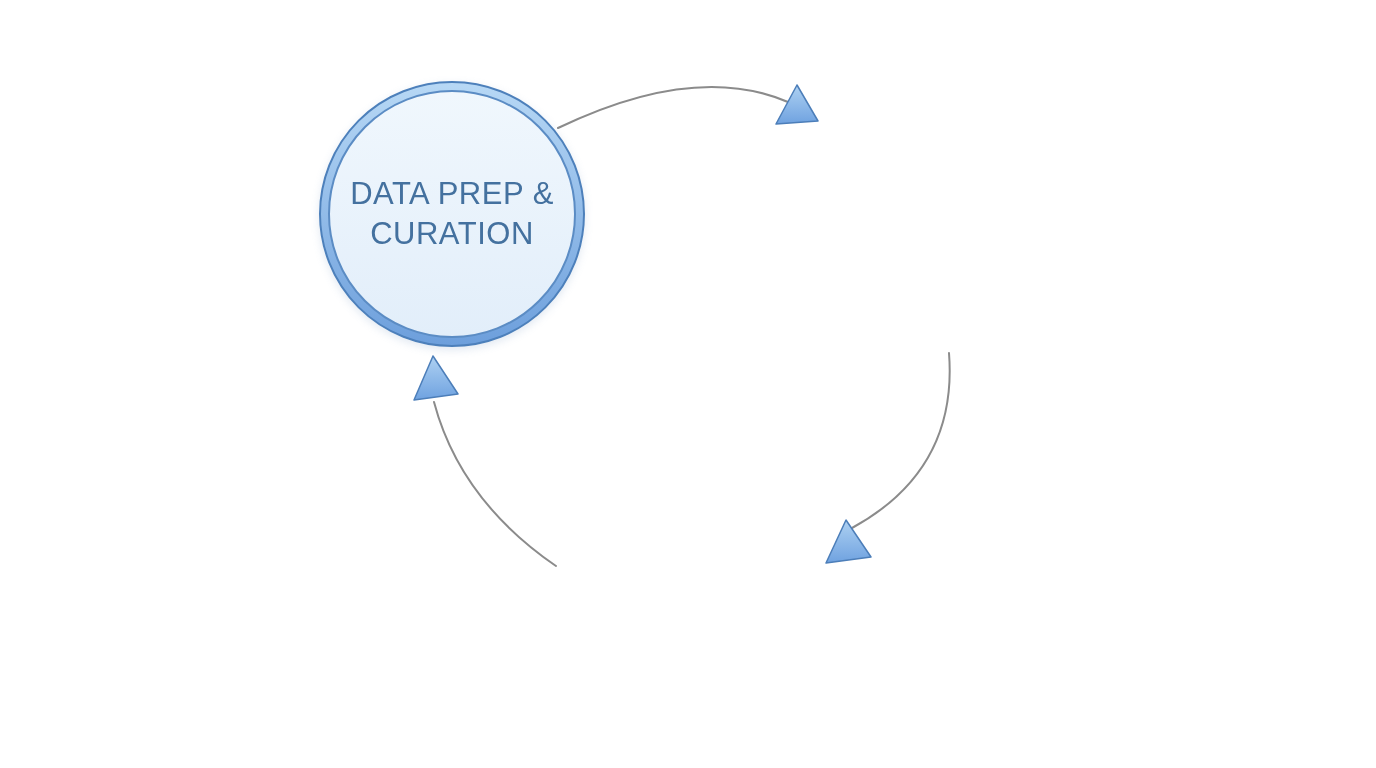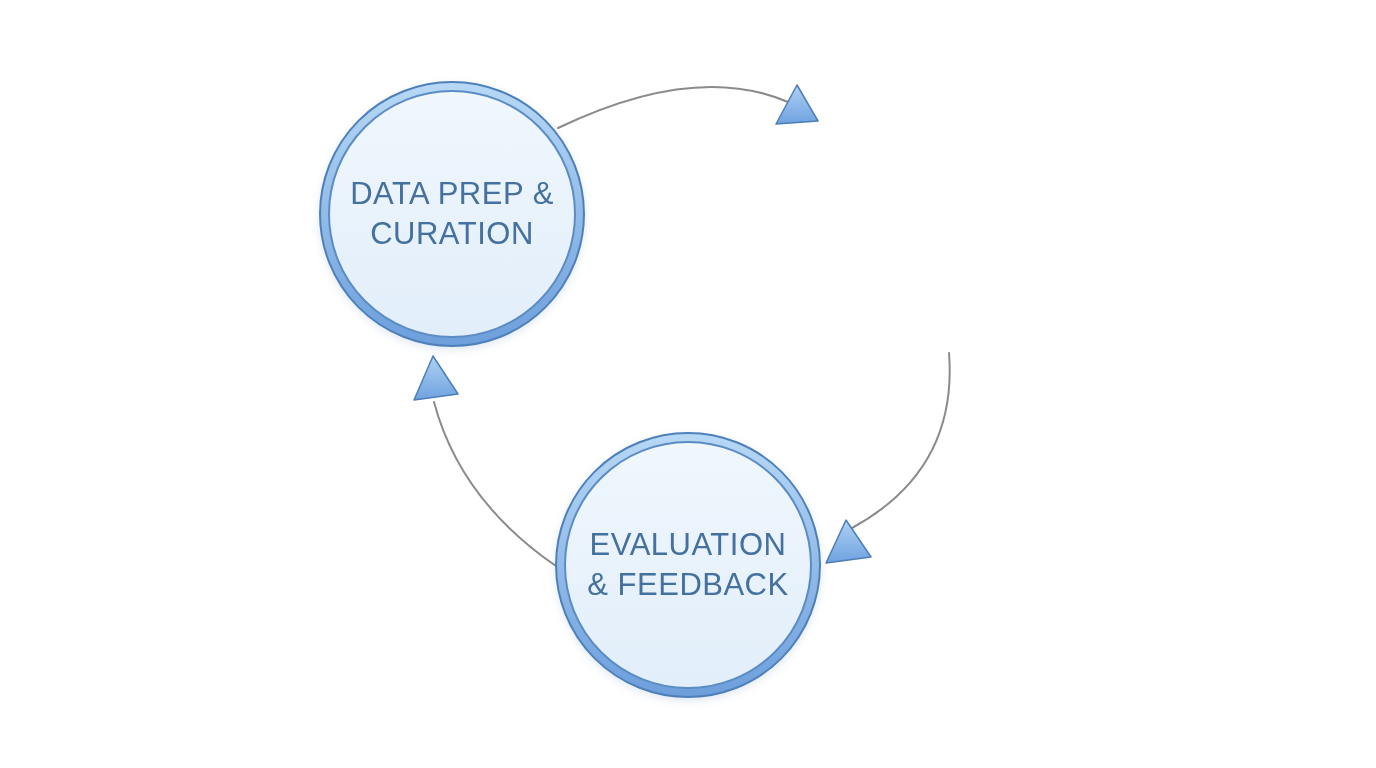--- a/index.html
+++ b/index.html
@@ -87,20 +87,14 @@
   </svg>
 
   <div class="node" style="left: 319px; top: 81px;">
     <div class="node-inner">
       <div class="node-label">DATA PREP &amp;
 CURATION</div>
     </div>
   </div>
 
 
-  <div class="node" style="left: 555px; top: 432px;">
-    <div class="node-inner">
-      <div class="node-label">EVALUATION
-&amp; FEEDBACK</div>
-    </div>
-  </div>
 
 </div>
 
 </body></html>

